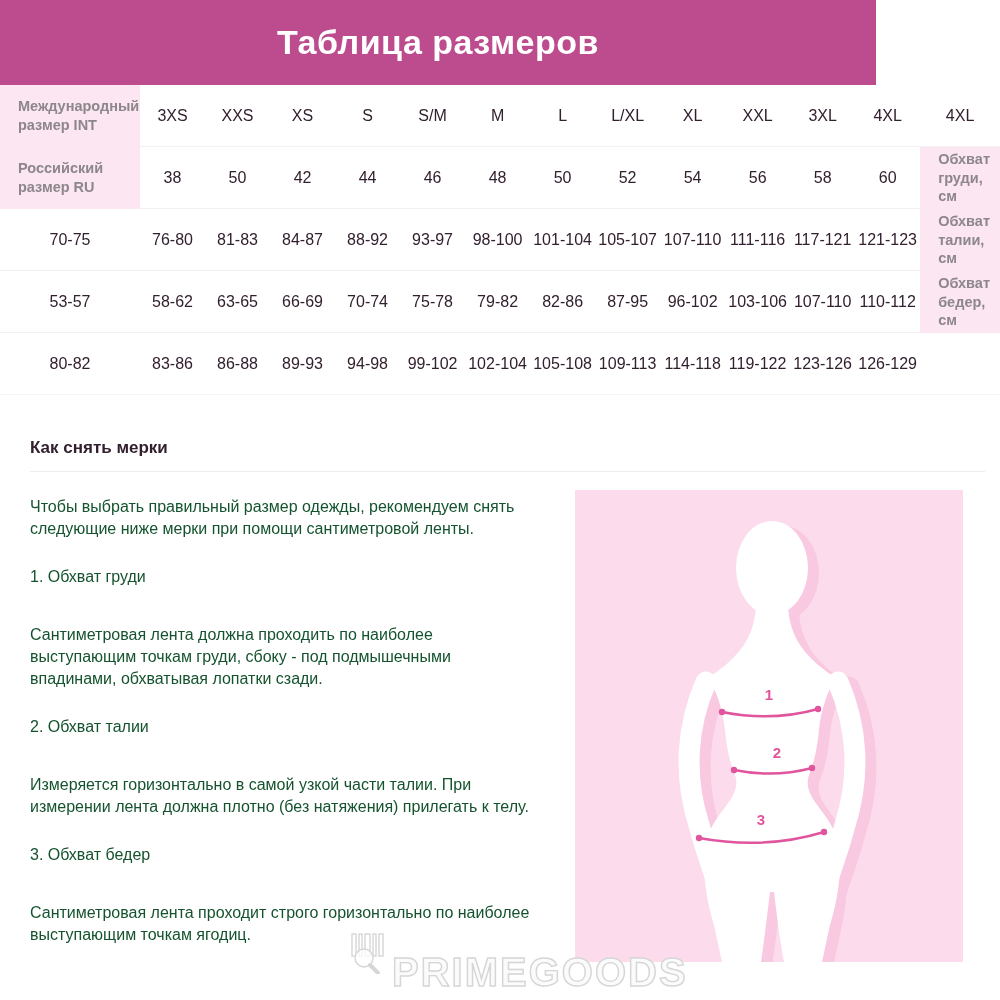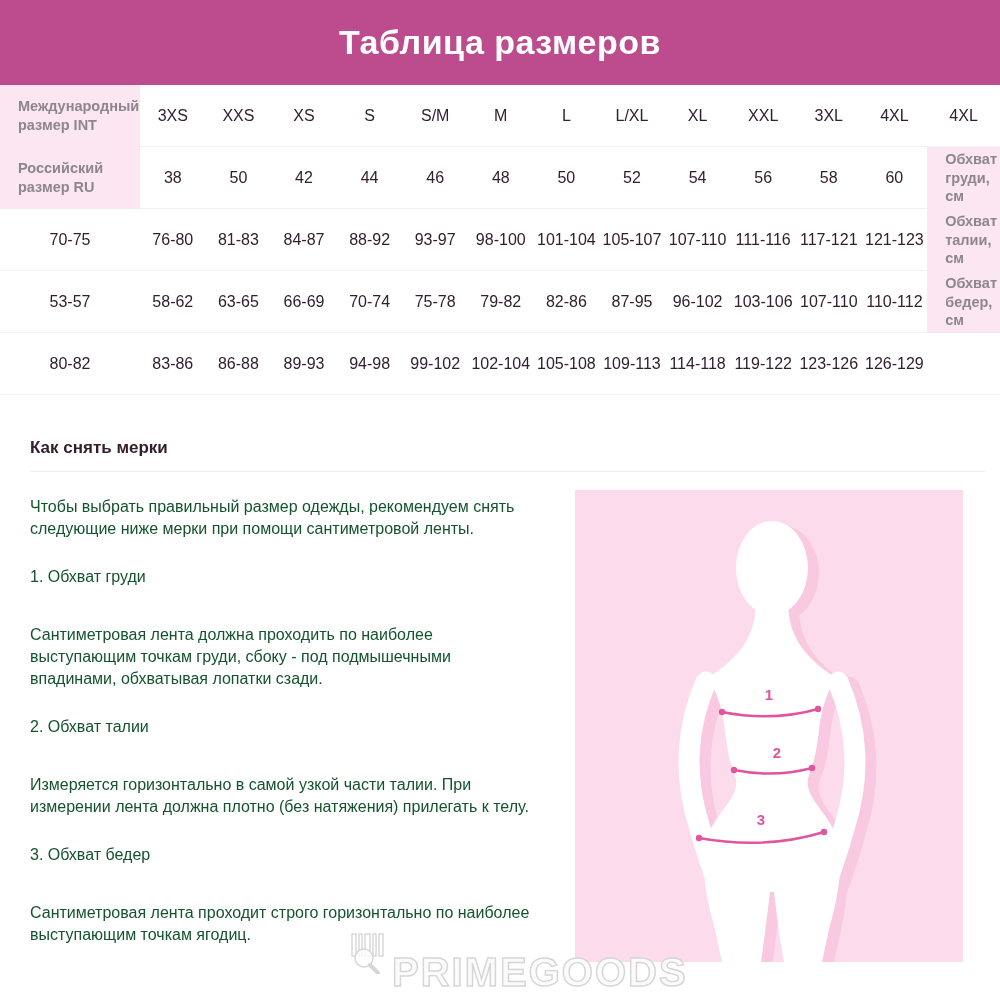--- a/index.html
+++ b/index.html
@@ -9,41 +9,41 @@
     width: 1000px; height: 1000px;
     background: #ffffff;
     font-family: "Liberation Sans", sans-serif;
     overflow: hidden;
     color: #3a2336;
   }
 
   
   .title-bar {
     position: absolute; left: 0; top: 0;
-    width: 1000px; height: 85px;
+    width: 876px; height: 85px;
     background: #bc4c8d;
     display: flex; align-items: center; justify-content: center;
   }
   .title-bar h1 {
     color: #ffffff; font-size: 34px; font-weight: bold; letter-spacing: 0.5px;
   }
 
   
   .size-table {
     position: absolute; left: 0; top: 85px;
     width: 1000px; height: 310px;
     display: grid;
     grid-template-columns: 140px repeat(13, 1fr);
     grid-auto-rows: 62px;
     border-bottom: 1px solid #f6f3f5;
   }
   .cell { display: flex; align-items: center; }
   .label-cell {
     background: #fbe6f2;
-    padding-left: 18px; padding-right: 3px;
+    padding-left: 18px; padding-right: 10px;
     color: #8d878b;
     font-size: 14.5px; font-weight: bold;
     line-height: 1.3;
   }
   .value-cell {
     justify-content: center;
     color: #33202f;
     font-size: 16px;
     border-bottom: 1px solid #f4f1f3;
     white-space: nowrap;

